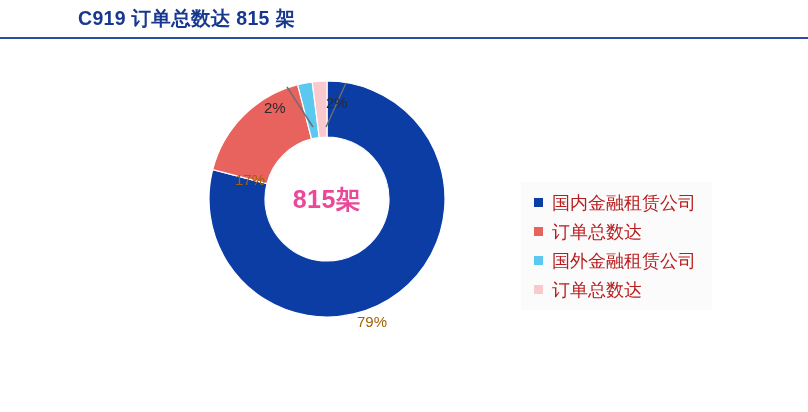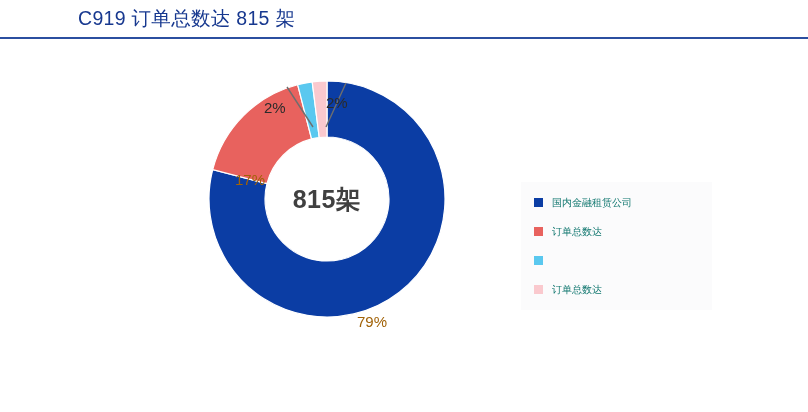--- a/index.html
+++ b/index.html
@@ -21,21 +21,21 @@
     left: 0;
     top: 0;
     width: 808px;
     height: 41px;
   }
   #page-title {
     position: absolute;
     left: 78px;
     top: 5px;
     font-size: 19.5px;
-    font-weight: normal;
+    font-weight: bold;
     color: #17388f;
     letter-spacing: 0.3px;
     white-space: nowrap;
   }
   #title-rule {
     position: absolute;
     left: 0;
     top: 37px;
     width: 808px;
     height: 2px;
@@ -64,21 +64,21 @@
     position: absolute;
     left: 0;
     top: 0;
     width: 276px;
     height: 276px;
     display: flex;
     align-items: center;
     justify-content: center;
     font-size: 25px;
     font-weight: bold;
-    color: #404040;
+    color: #ec4899;
     pointer-events: none;
     letter-spacing: 0.5px;
   }
 
   
   .slice-label {
     position: absolute;
     font-size: 15px;
     color: #a16207;
     white-space: nowrap;
@@ -109,22 +109,22 @@
     height: 29px;
     padding-left: 13px;
   }
   .legend-swatch {
     width: 9px;
     height: 9px;
     flex: 0 0 9px;
     margin-right: 9px;
   }
   .legend-label {
-    font-size: 10px;
-    color: #0f766e;
+    font-size: 18px;
+    color: #b91c1c;
     white-space: nowrap;
     line-height: 1;
   }
 </style>
 </head>
 <body>
 
 <div id="header">
   <div id="page-title">C919 订单总数达 815 架</div>
   <div id="title-rule"></div>
@@ -157,20 +157,21 @@
     <div class="legend-item">
       <span class="legend-swatch" style="background: rgb(11, 61, 164);"></span>
       <span class="legend-label">国内金融租赁公司</span>
     </div>
     <div class="legend-item">
       <span class="legend-swatch" style="background: rgb(232, 98, 94);"></span>
       <span class="legend-label">订单总数达</span>
     </div>
     <div class="legend-item">
       <span class="legend-swatch" style="background: rgb(90, 200, 239);"></span>
+      <span class="legend-label">国外金融租赁公司</span>
     </div>
     <div class="legend-item">
       <span class="legend-swatch" style="background: rgb(250, 201, 206);"></span>
       <span class="legend-label">订单总数达</span>
     </div>
   </div>
 
 </div>
 
 </body></html>

